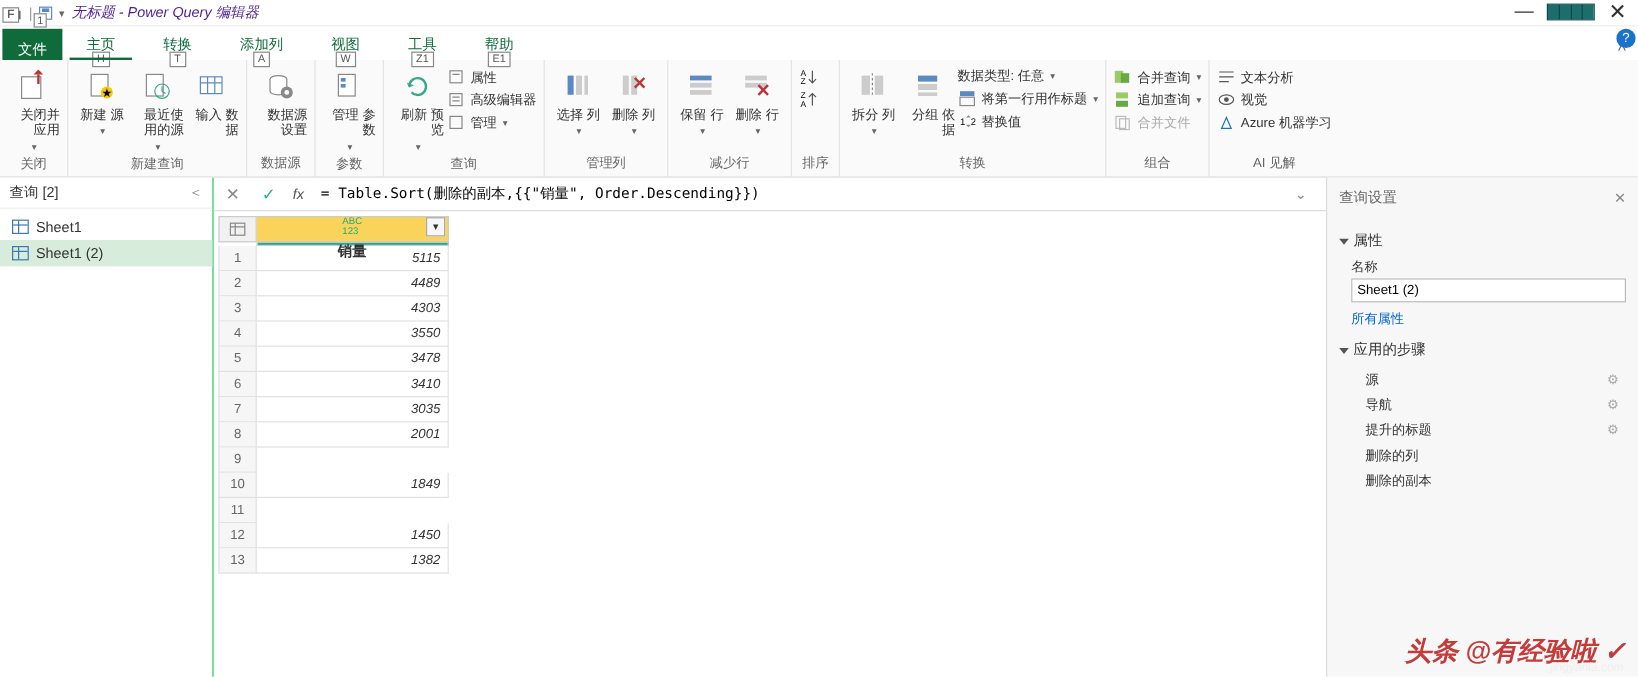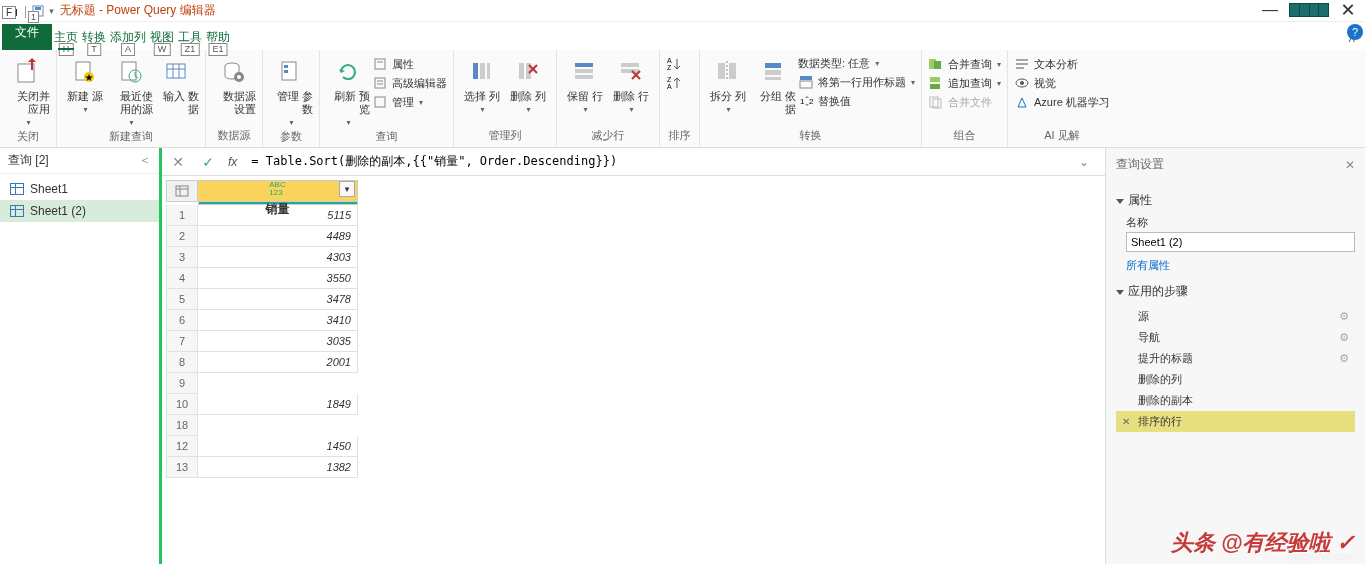--- a/index.html
+++ b/index.html
@@ -1,52 +1,52 @@
 <!DOCTYPE html>
 <html><head>
 <meta charset="utf-8">
 <style>
 * { margin:0; padding:0; box-sizing:border-box; font-family:'Microsoft YaHei','Segoe UI',sans-serif; }
 body { width:1365px; height:564px; background:#fff; font-size:12px; color:#333; overflow:hidden; position:relative; }
 
 
 .titlebar { height:22px; background:#fff; border-bottom:1px solid #eee; display:flex; align-items:center; padding:0 6px; position:relative; }
 .tb-icons { display:flex; gap:4px; align-items:center; }
-.tb-txt { margin-left:6px; color:#c2410c; }
+.tb-txt { margin-left:6px; color:#4c1d95;font-style:italic; }
 .tb-right { position:absolute; right:4px; top:0; display:flex; align-items:center; gap:6px; }
 .win-btn { width:26px; height:20px; display:flex; align-items:center; justify-content:center; }
 .color-badge { width:40px; height:14px; background:linear-gradient(#1c6d6c,#1c6d6c); border:1px solid #0a4a49; display:flex; }
 .color-badge span { flex:1; border-right:1px solid #0a4a49; }
 .color-badge span:last-child { border:none; }
 
 
 .tabsrow { height:28px; display:flex; align-items:end; padding-left:2px; background:#fff; }
-.file-tab { width:50px; height:26px; background:#0f6b3a; color:#fff; display:flex; align-items:flex-start; justify-content:center; font-size:12px; }
-.tab { padding:4px 2px; color:#0f6b3a; font-size:12px; position:relative; }
+.file-tab { width:50px; height:26px; background:#0f6b3a; color:#fff; display:flex; align-items:flex-end; justify-content:center; font-size:12px; }
+.tab { padding:4px 20px; color:#0f6b3a; font-size:12px; position:relative; }
 .tab.active { font-weight:400; }
 .tab.active::after { content:''; position:absolute; left:6px; right:6px; bottom:0; height:2px; background:#0f6b3a; }
 .tab-key { position:absolute; top:18px; left:50%; transform:translateX(-50%); font-size:9px; border:1px solid #888; background:#fff; padding:0 3px; color:#555; line-height:11px; }
 .f-key { position:absolute; top:6px; left:2px; font-size:10px; border:1px solid #888; background:#fff; padding:0 3px; color:#333; z-index:2; }
 
 
 .ribbon { height:98px; display:flex; border-bottom:1px solid #ddd; background:#fafafa; }
 .group { display:flex; flex-direction:column; border-right:1px solid #e3e3e3; padding:2px 6px; min-width:40px; }
 .group-body { flex:1; display:flex; align-items:flex-start; gap:2px; }
 .group-label { text-align:center; font-size:11px; color:#666; padding:2px 0; }
 .bigbtn { width:44px; display:flex; flex-direction:column; align-items:center; gap:2px; padding-top:4px; }
 .bigbtn .ic { width:32px; height:32px; display:flex; align-items:center; justify-content:center; }
 .bigbtn .lbl { font-size:11px; text-align:right; line-height:13px; color:#333; }
 .smrows { display:flex; flex-direction:column; gap:3px; padding-top:4px; }
 .smrow { display:flex; align-items:center; gap:4px; font-size:11px; white-space:nowrap; }
 .smrow .sic { width:16px; height:16px; display:flex; align-items:center; justify-content:center; }
 .dd { font-size:8px; margin-left:1px; color:#666; }
 
 
 .main { display:flex; height:416px; }
-.left-pane { width:162px; border-right:3px solid #22c55e; background:#fff; }
+.left-pane { width:178px; border-right:1px solid #22c55e; background:#fff; }
 .lp-header { height:26px; display:flex; align-items:center; justify-content:space-between; padding:0 8px; border-bottom:1px solid #eee; }
 .lp-list { padding-top:4px; }
 .lp-item { height:22px; display:flex; align-items:center; gap:6px; padding:0 10px; }
 .lp-item.active { background:#d7ecdb; }
 .tbl-ic { width:14px; height:12px; border:1px solid #3a78b3; display:inline-block; position:relative; }
 .tbl-ic::before { content:''; position:absolute; top:3px; left:0; right:0; height:1px; background:#3a78b3; }
 .tbl-ic::after { content:''; position:absolute; top:0; bottom:0; left:4px; width:1px; background:#3a78b3; }
 
 .center { flex:1; display:flex; flex-direction:column; }
 .fbar { height:28px; border-bottom:1px solid #ddd; display:flex; align-items:center; padding:0 6px; gap:10px; }
@@ -567,21 +567,21 @@
             <div class="cell">2001</div>
           </div>
           <div class="grow">
             <div class="idx">9</div>
           </div>
           <div class="grow">
             <div class="idx">10</div>
             <div class="cell">1849</div>
           </div>
           <div class="grow">
-            <div class="idx">18</div>
+            <div class="idx">11</div>
           </div>
           <div class="grow">
             <div class="idx">12</div>
             <div class="cell">1450</div>
           </div>
           <div class="grow">
             <div class="idx">13</div>
             <div class="cell">1382</div>
           </div>
         </div>
@@ -613,22 +613,19 @@
           <li>
             <span>提升的标题</span>
             <span class="gear">⚙</span>
           </li>
           <li>
             <span>删除的列</span>
           </li>
           <li>
             <span>删除的副本</span>
           </li>
-          <li class="active">
-            <span>排序的行</span>
-          </li>
         </ul>
     </div>
   </div>
 </div>
 
 <div class="wm">头条 @有经验啦 ✓</div>
 <div class="wm2">jingyanla.com</div>
 
 </body></html>

